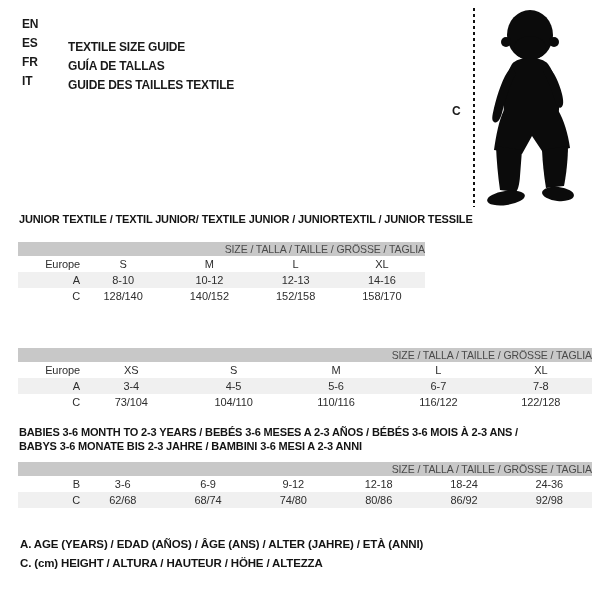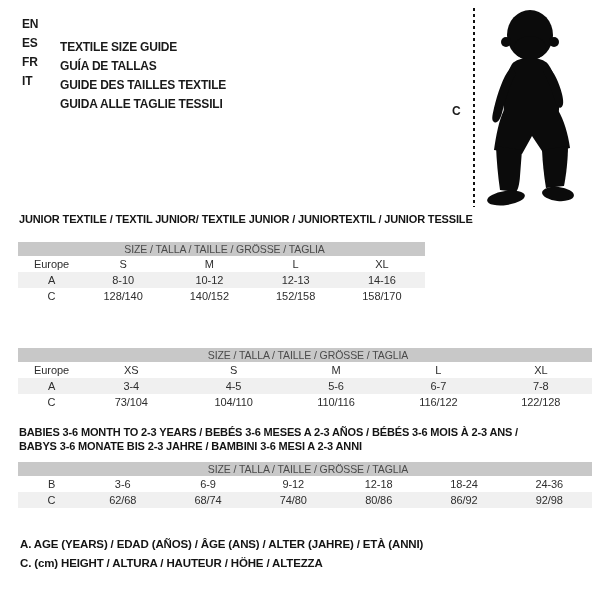--- a/index.html
+++ b/index.html
@@ -4,21 +4,21 @@
 <style>
   * { margin:0; padding:0; box-sizing:border-box; }
   html,body { background:#ffffff; }
   .canvas {
     position:relative; width:600px; height:600px; background:#ffffff;
     font-family:"Liberation Sans", sans-serif; color:#1a1a1a; overflow:hidden;
   }
 
   
   .lang-block { position:absolute; left:22px; top:14px; }
-  .lang-row { display:flex; height:19px; align-items:center; }
+  .lang-row { display:flex; height:19px; align-items:center;gap:8px; }
   .lang-code { width:38px; font-weight:700; font-size:12px; letter-spacing:-0.2px; }
   .lang-label { font-weight:700; font-size:12px; letter-spacing:-0.2px; white-space:nowrap;margin-top:46px; }
 
   
   .height-line {
     position:absolute; left:473px; top:8px; width:2px; height:199px;
     background:repeating-linear-gradient(to bottom, #111 0 3px, transparent 3px 6px);
   }
   .height-label { position:absolute; left:452px; top:104px; font-weight:700; font-size:12px; }
   .baby { position:absolute; left:482px; top:8px; width:108px; height:204px; }
@@ -29,24 +29,24 @@
   .title-1 { left:19px; top:213px; }
   .title-2 { left:19px; top:321px; }
   .title-3 { left:19px; top:425px; line-height:14px; }
   .sub-part { font-size:7.5px; vertical-align:-2px; }
 
   
   .size-table { position:absolute; border-collapse:collapse; table-layout:fixed;
                 font-size:11px; color:#2e2e2e; letter-spacing:-0.1px; }
   .size-table td { padding:0; height:16px; text-align:center; vertical-align:middle; }
   .size-table td.bar {
-    background:#c8c8c8; color:#4a4a4a; text-align:center; padding-left:6px;
+    background:#c8c8c8; color:#4a4a4a; text-align:right; padding-left:6px;
     height:14px; font-size:10.5px;
   }
-  .size-table td.lbl { text-align:center; padding-left:5px; }
+  .size-table td.lbl { text-align:right; padding-left:5px; }
   .size-table tr.shaded td { background:#f0f0f0; }
   #table1 { left:18px; top:242px; width:407px; }
   #table2 { left:18px; top:348px; width:574px; }
   #table3 { left:18px; top:462px; width:574px; }
   col.c-label { width:62px; }
 
   
   .legend { position:absolute; left:20px; top:535px; }
   .legend-line { font-weight:700; font-size:11.5px; letter-spacing:-0.15px;
                  line-height:19px; white-space:nowrap; color:#141414; }
@@ -64,21 +64,20 @@
     <div class="lang-row">
       <span class="lang-code">ES</span>
       <span class="lang-label">GUÍA DE TALLAS</span>
     </div>
     <div class="lang-row">
       <span class="lang-code">FR</span>
       <span class="lang-label">GUIDE DES TAILLES TEXTILE</span>
     </div>
     <div class="lang-row">
       <span class="lang-code">IT</span>
-      <span class="lang-label">GUIDA ALLE TAGLIE TESSILI</span>
     </div>
   </div>
 
   <div class="height-line"></div>
   <div class="height-label">C</div>
   <svg class="baby" viewBox="0 0 108 204" aria-hidden="true">
     <g fill="#0b0b0b">
       <ellipse cx="48" cy="27" rx="23" ry="25"></ellipse>
       <circle cx="24" cy="34" r="5"></circle>
       <circle cx="72" cy="34" r="5"></circle>

